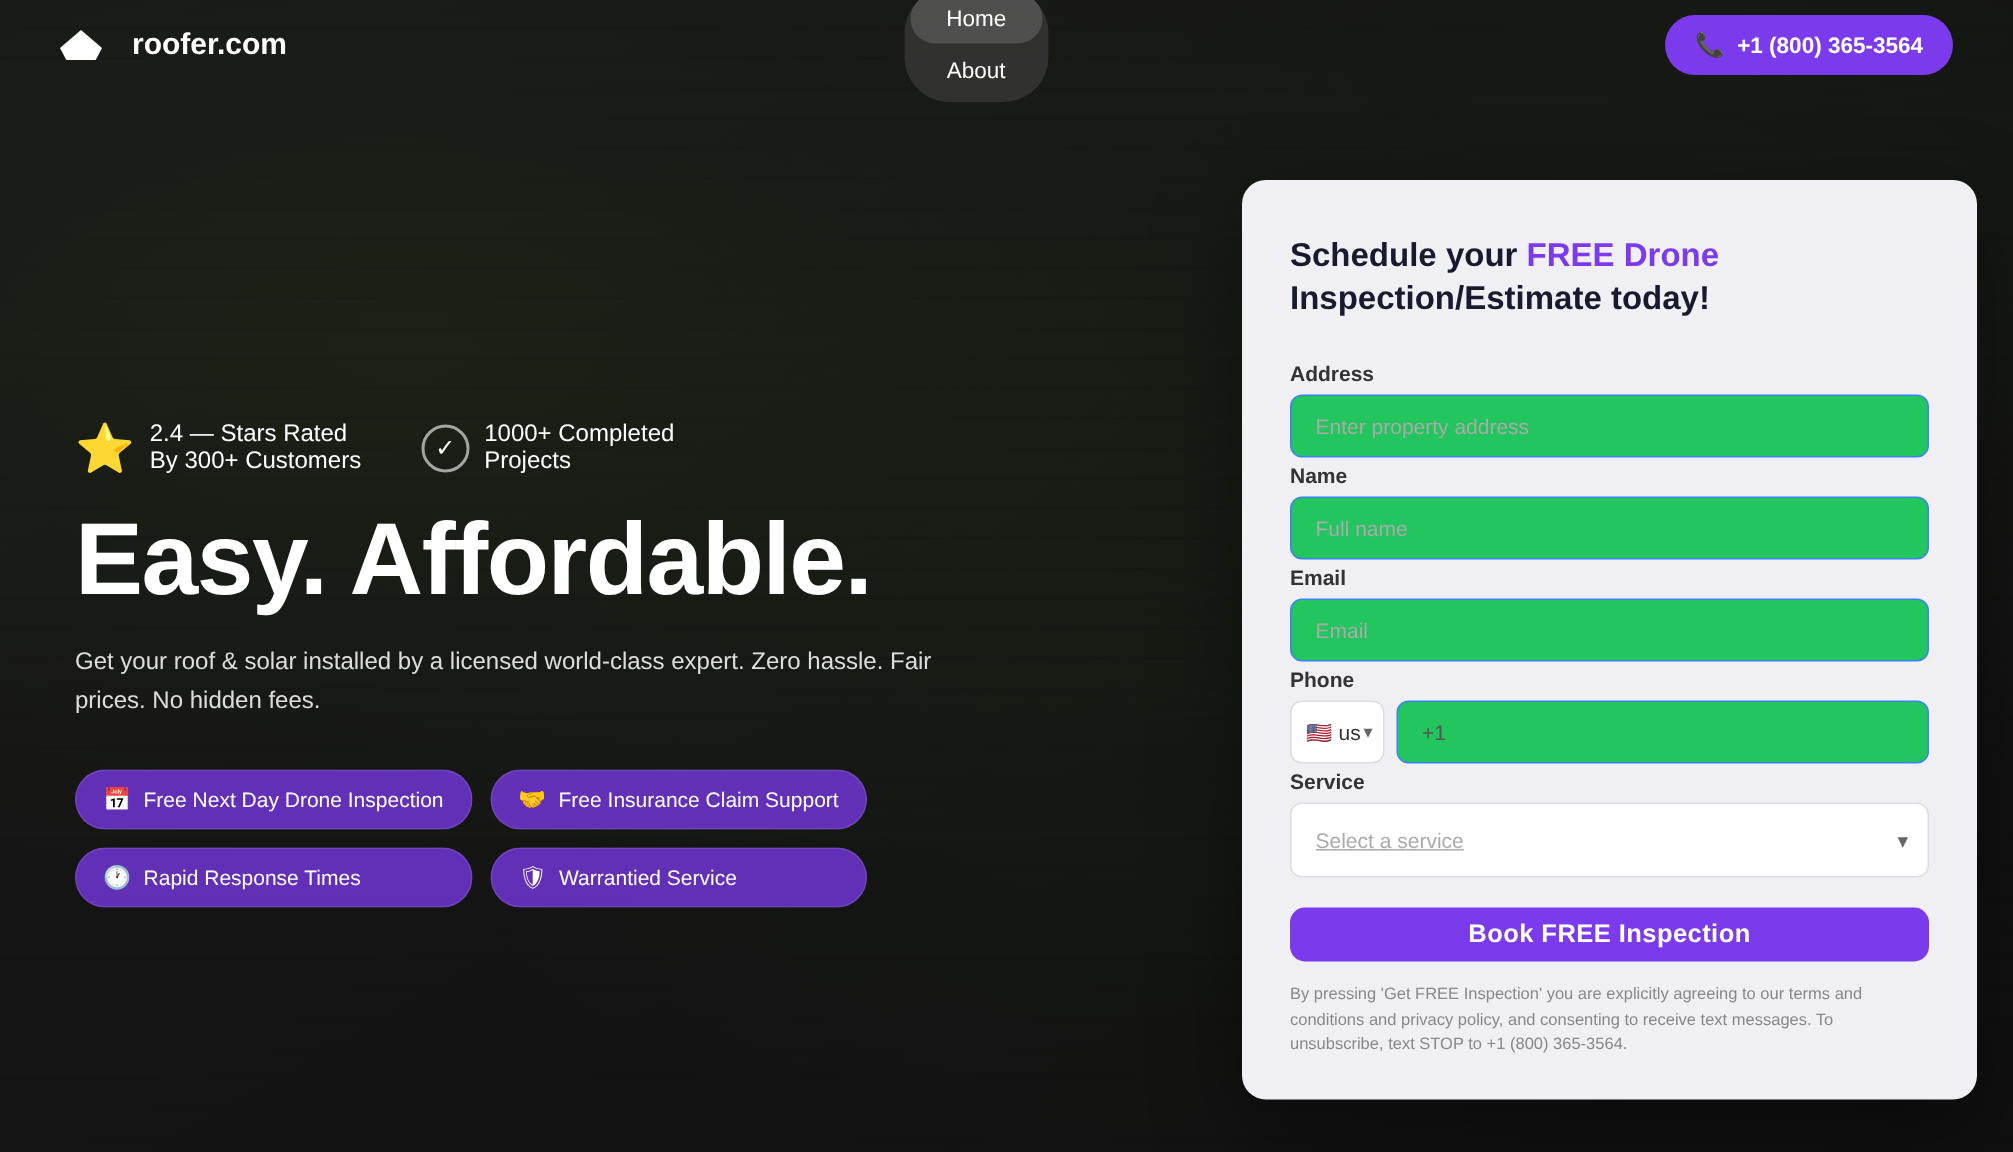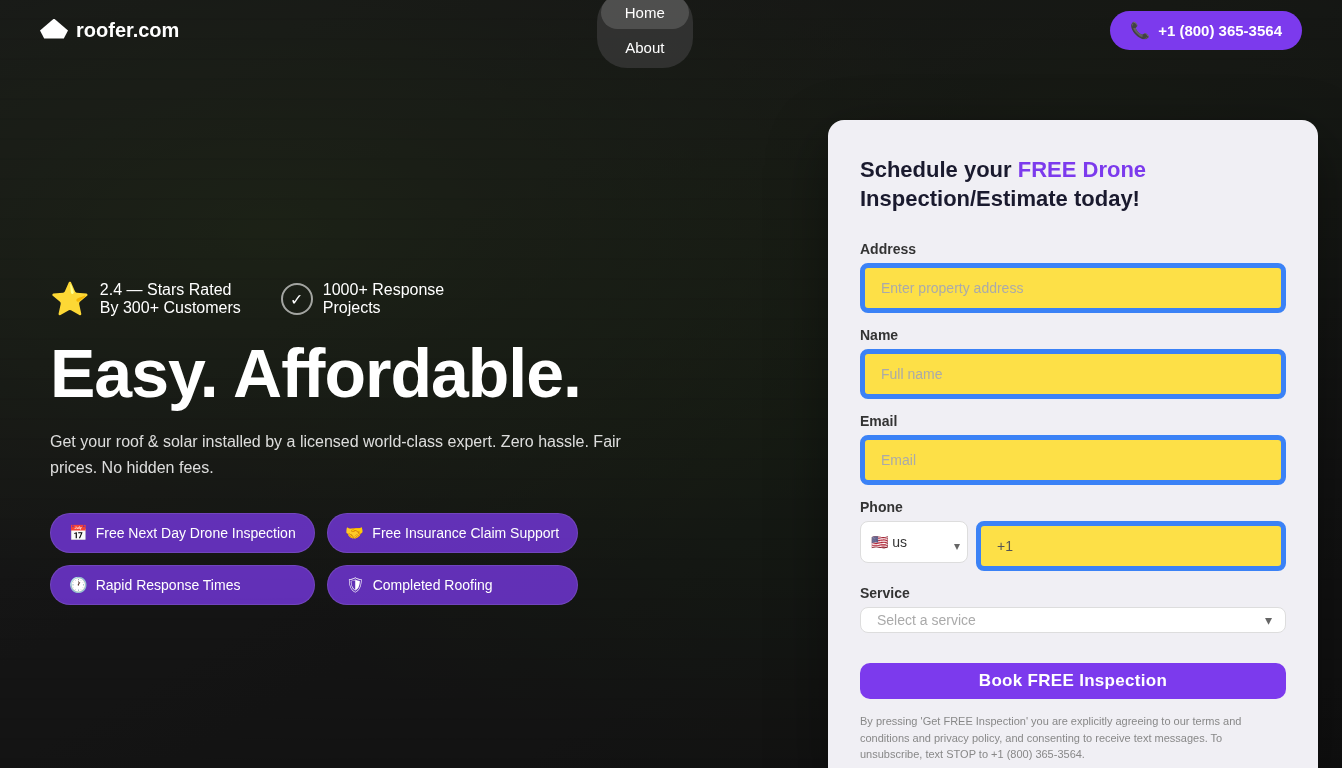--- a/index.html
+++ b/index.html
@@ -47,22 +47,22 @@
       top: 0; left: 0; right: 0;
       height: 60px;
       display: flex;
       align-items: center;
       justify-content: space-between;
       padding: 0 40px;
       z-index: 10;
     }
     .logo {
       display: flex;
-      align-items: flex-start;
-      gap: 8px;
+      align-items: center;
+      gap: 20px;
       color: white;
       font-size: 20px;
       font-weight: 700;
     }
     .logo-icon {
       width: 28px;
       height: 20px;
       background: white;
       clip-path: polygon(0 60%, 50% 0, 100% 60%, 85% 100%, 15% 100%);
     }
@@ -196,49 +196,49 @@
       font-size: 22px;
       font-weight: 700;
       color: #1a1a2e;
       margin-bottom: 28px;
       line-height: 1.3;
     }
     .form-title span {
       color: #7c3aed;
     }
     .form-group {
-      margin-bottom: 14px;
+      margin-bottom: 4px;
     }
     .form-label {
       display: block;
       font-size: 14px;
       font-weight: 600;
       color: #333;
       margin-bottom: 6px;
     }
     .form-input {
       width: 100%;
       padding: 12px 16px;
-      border: 5px solid #3b82f6;
+      border: 1px solid #3b82f6;
       border-radius: 8px;
       font-size: 14px;
       color: #555;
-      background: #fde047;
+      background: #22c55e;
       outline: none;
     }
     .form-input::placeholder {
       color: #aaa;
     }
     .phone-row {
       display: flex;
       gap: 8px;
     }
     .country-select-wrap {
       position: relative;
-      width: 108px;
+      width: 63px;
       flex-shrink: 0;
     }
     .country-select-wrap select {
       width: 100%;
       padding: 12px 10px;
       border: 1px solid #ddd;
       border-radius: 8px;
       font-size: 14px;
       background: white;
       color: #333;
@@ -256,28 +256,29 @@
       pointer-events: none;
     }
     .phone-input {
       flex: 1;
     }
     .service-select-wrap {
       position: relative;
     }
     .service-select-wrap select {
       width: 100%;
-      padding: 4px 16px;
+      padding: 16px 16px;
       border: 1px solid #ddd;
       border-radius: 8px;
       font-size: 14px;
       background: white;
       color: #aaa;
       cursor: pointer;
       appearance: none;
+      text-decoration: underline;
     }
     .service-select-wrap::after {
       content: '▾';
       position: absolute;
       right: 14px;
       top: 50%;
       transform: translateY(-50%);
       color: #666;
       font-size: 14px;
       pointer-events: none;
@@ -331,21 +332,21 @@
     <div class="rating-item">
       <span class="star-icon">⭐</span>
       <div>
         <div>2.4 — Stars Rated</div>
         <div>By 300+ Customers</div>
       </div>
     </div>
     <div class="rating-item">
       <div class="check-circle">✓</div>
       <div>
-        <div>1000+ Response</div>
+        <div>1000+ Completed</div>
         <div>Projects</div>
       </div>
     </div>
   </div>
 
   <h1 class="hero-title">
     <div>Easy. Affordable.</div>
   </h1>
   <p class="hero-subtitle">Get your roof &amp; solar installed by a licensed world-class expert. Zero hassle.
 Fair prices. No hidden fees.</p>
@@ -358,21 +359,21 @@
     <div class="badge">
       <span class="badge-icon">🤝</span>
       <span>Free Insurance Claim Support</span>
     </div>
     <div class="badge">
       <span class="badge-icon">🕐</span>
       <span>Rapid Response Times</span>
     </div>
     <div class="badge">
       <span class="badge-icon">🛡</span>
-      <span>Completed Roofing</span>
+      <span>Warrantied Service</span>
     </div>
   </div>
 </div>
 
 <div class="form-panel">
   <h2 class="form-title">
     Schedule your <span>FREE Drone<br></span>Inspection/Estimate today!
   </h2>
 
   <div class="form-group">

